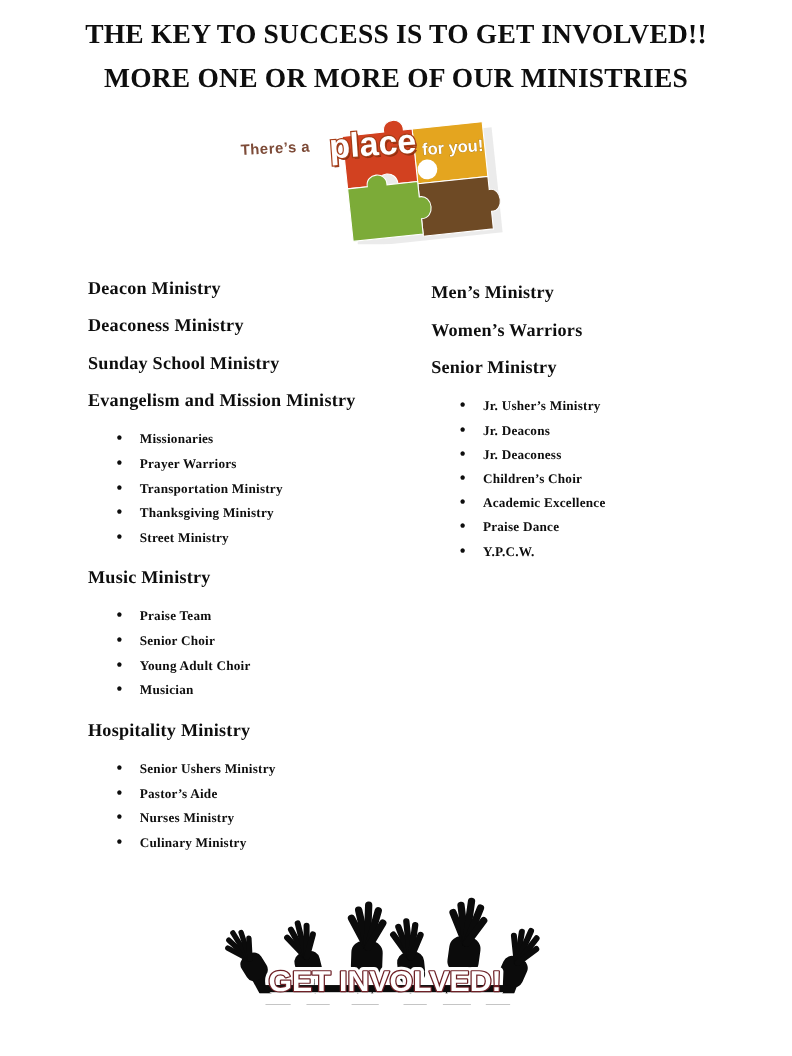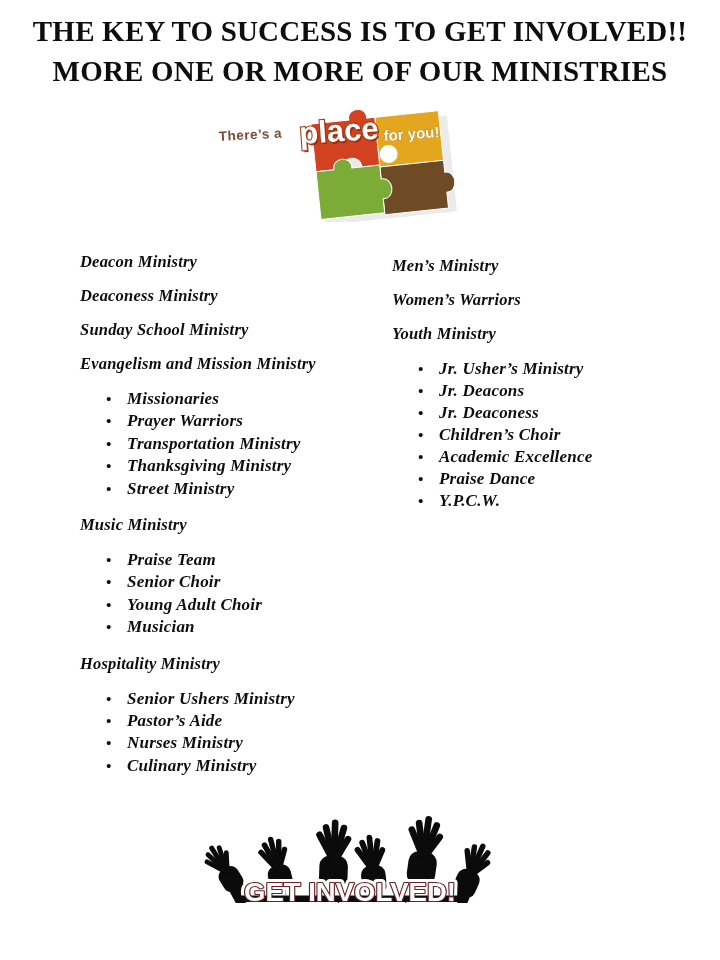--- a/index.html
+++ b/index.html
@@ -1,27 +1,27 @@
 <!DOCTYPE html>
 <html><head>
 <meta charset="utf-8">
 <style>
   html,body{margin:0;padding:0;background:#ffffff;}
   .page{position:relative;width:720px;height:960px;background:#ffffff;overflow:hidden;
         font-family:"Liberation Serif",serif;color:#0e0e0e;}
   .doc-title{position:absolute;left:0;width:720px;text-align:center;
-             font-weight:bold;font-size:29px;line-height:27px;letter-spacing:.2px;}
+             font-weight:bold;font-size:25px;line-height:27px;letter-spacing:.2px;}
   .t1{top:18px;}
   .t2{top:58px;}
-  .col{position:absolute;font-weight:bold;font-style:italic;}
+  .col{position:absolute;font-weight:bold;}
   .col-left{left:80px;top:252px;width:305px;}
   .col-right{left:392px;top:256px;width:300px;}
   .mh{font-size:16.5px;line-height:19px;margin:0 0 15px 0;letter-spacing:.2px;}
   ul.bl{list-style:none;margin:14px 0 15px 0;padding:0 0 0 47px;}
-  ul.bl li{position:relative;font-size:17px;line-height:22.4px;letter-spacing:.2px;}
+  ul.bl li{position:relative;font-size:12px;line-height:22.4px;letter-spacing:.2px;}
   ul.bl li::before{content:"\2022";position:absolute;left:-21px;top:0;font-size:15px;}
   .col-right ul.bl li{line-height:22px;}
   .puzzle-wrap{position:absolute;left:213px;top:100px;width:250px;height:122px;}
   .hands-wrap{position:absolute;left:200px;top:805px;width:300px;height:108px;}
   svg{display:block;}
 </style>
 </head>
 <body>
 
 <div class="page">
@@ -70,21 +70,21 @@
       <li>Senior Ushers Ministry</li>
       <li>Pastor’s Aide</li>
       <li>Nurses Ministry</li>
       <li>Culinary Ministry</li>
     </ul>
   </div>
 
   <div class="col col-right">
     <div class="mh">Men’s Ministry</div>
     <div class="mh">Women’s Warriors</div>
-    <div class="mh">Youth Ministry</div>
+    <div class="mh">Senior Ministry</div>
     <ul class="bl">
       <li>Jr. Usher’s Ministry</li>
       <li>Jr. Deacons</li>
       <li>Jr. Deaconess</li>
       <li>Children’s Choir</li>
       <li>Academic Excellence</li>
       <li>Praise Dance</li>
       <li>Y.P.C.W.</li>
     </ul>
   </div>

